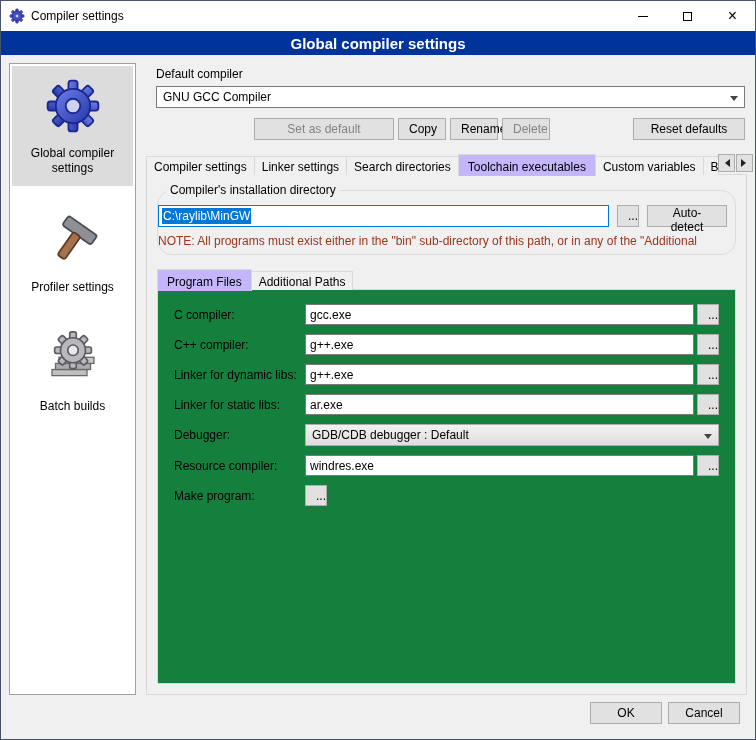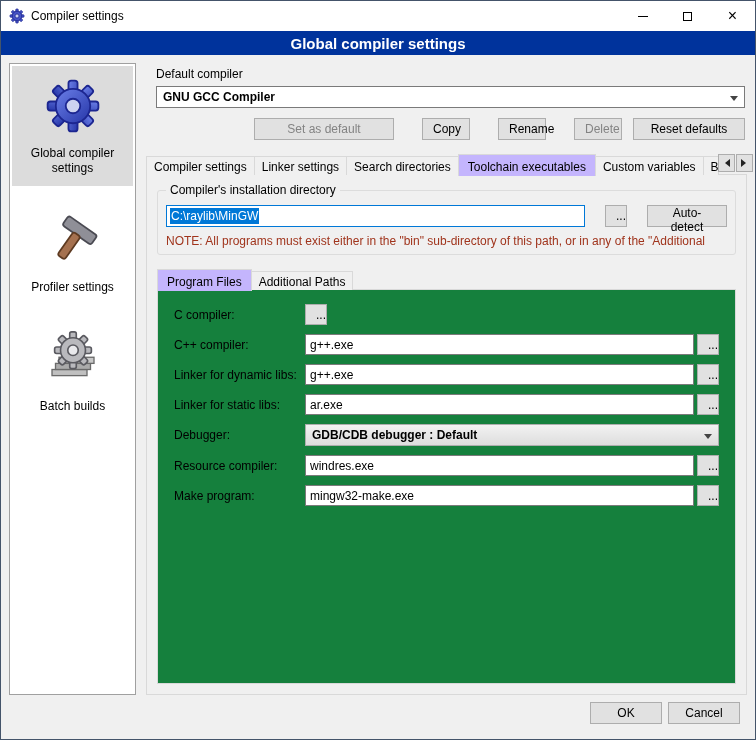--- a/index.html
+++ b/index.html
@@ -38,48 +38,48 @@
   .side-item{display:flex;flex-direction:column;align-items:center;text-align:center;
     padding:8px 2px 10px 2px;margin-bottom:14px;cursor:default;}
   .side-item.selected{background:#dcdcdc;}
   .side-item .icon{width:64px;height:64px;display:flex;align-items:center;justify-content:center;margin-bottom:8px;}
   .side-item .lbl{line-height:1.25;}
   
   .main{flex:1;display:flex;flex-direction:column;min-width:0;}
   .top{padding:2px 2px 0 10px;}
   .field-label{display:block;margin:2px 0 5px 0;}
   .combo{height:22px;background:#ffffff;border:1px solid #7a7a7a;display:flex;align-items:center;
-    padding:0 6px;position:relative;cursor:default;font-weight:bold;}
+    padding:0 6px;position:relative;cursor:default;}
   .combo .caret{margin-left:auto;width:0;height:0;border:4px solid transparent;border-top:5px solid #444;position:relative;top:3px;}
   .combo.gray{background:linear-gradient(#f2f2f2,#dddddd);border-color:#adadad;}
   .btnrow{display:flex;gap:4px;margin-top:10px;}
   button.btn{background:#e1e1e1;border:1px solid #adadad;height:22px;font-size:12px;
     font-family:inherit;padding:0 10px;cursor:default;}
   button.btn[disabled]{color:#838383;}
   .btn-set{width:140px;margin-left:98px;}
-  .btn-copy,.btn-rename,.btn-delete{width:48px;margin-left:24px;}
+  .btn-copy,.btn-rename,.btn-delete{width:48px;}
   .btn-reset{margin-left:auto;width:112px;}
   
   .tabs{display:flex;align-items:flex-end;margin-top:14px;position:relative;z-index:2;}
   .tab{border:1px solid #d9d9d9;border-bottom:none;background:#f0f0f0;padding:3px 7px;
     height:19px;margin-right:-1px;white-space:nowrap;cursor:default;}
   .tab.active{background:#c4b5fd;height:22px;padding:5px 9px 3px 9px;margin-bottom:-1px;position:relative;z-index:3;}
   .tab.clip{max-width:34px;overflow:hidden;}
   .tab-arrows{margin-left:auto;display:flex;gap:1px;align-self:flex-start;}
   .arrow-btn{width:17px;height:18px;background:#e1e1e1;border:1px solid #adadad;
     display:flex;align-items:center;justify-content:center;cursor:default;}
   .tri-left{width:0;height:0;border:4px solid transparent;border-right:5px solid #222;margin-right:2px;}
   .tri-right{width:0;height:0;border:4px solid transparent;border-left:5px solid #222;margin-left:2px;}
   
   .panel{flex:1;border:1px solid #d9d9d9;background:#f0f0f0;margin-top:-1px;
     display:flex;flex-direction:column;min-height:0;padding:10px;}
-  .groupbox{border:1px solid #dcdcdc;border-radius:3px;position:relative;
-    padding:14px 8px 6px 8px;margin-top:5px;}
+  .groupbox{border:1px solid #dcdcdc;border-radius:15px;position:relative;
+    padding:14px 8px 6px 0;margin-top:5px;}
   .groupbox .legend{position:absolute;top:-8px;left:8px;background:#f0f0f0;padding:0 4px;}
-  .dirrow{display:flex;gap:20px;align-items:center;}
+  .dirrow{display:flex;gap:8px;align-items:center;}
   .txtbox{flex:1;height:22px;background:#ffffff;border:1px solid #7a7a7a;display:flex;
     align-items:center;padding:0 3px;overflow:hidden;white-space:nowrap;}
   .txtbox.focused{border-color:var(--focus-border);}
   .txtbox .sel{background:var(--selection-bg);color:#ffffff;padding:1px 1px;}
   .browse-btn{width:22px;height:22px;flex:0 0 auto;padding:0;}
   .autodetect-btn{width:80px;flex:0 0 auto;}
   .note{margin-top:7px;color:var(--note-text);white-space:nowrap;overflow:hidden;}
   
   .subtabs{display:flex;align-items:flex-end;margin-top:14px;position:relative;z-index:2;}
   .subpanel{flex:1;border:1px solid #d9d9d9;background:#15803d;margin-top:-1px;
@@ -236,20 +236,21 @@
         </div>
 
         <div class="subtabs">
           <div class="tab active">Program Files</div>
           <div class="tab">Additional Paths</div>
         </div>
 
         <div class="subpanel">
           <div class="frow">
             <span class="flabel">C compiler:</span>
+            <input class="txt" value="gcc.exe" style="">
             <button class="btn browse-btn">...</button>
           </div>
           <div class="frow">
             <span class="flabel">C++ compiler:</span>
             <input class="txt" value="g++.exe" style="">
             <button class="btn browse-btn">...</button>
           </div>
           <div class="frow">
             <span class="flabel">Linker for dynamic libs:</span>
             <input class="txt" value="g++.exe" style="">
@@ -267,21 +268,20 @@
               <span class="caret"></span>
             </div>
           </div>
           <div class="frow">
             <span class="flabel">Resource compiler:</span>
             <input class="txt" value="windres.exe" style="">
             <button class="btn browse-btn">...</button>
           </div>
           <div class="frow">
             <span class="flabel">Make program:</span>
-            <input class="txt" value="mingw32-make.exe" style="">
             <button class="btn browse-btn">...</button>
           </div>
         </div>
 
       </div>
     </div>
   </div>
 
   <div class="footer">
     <button class="btn">OK</button>

